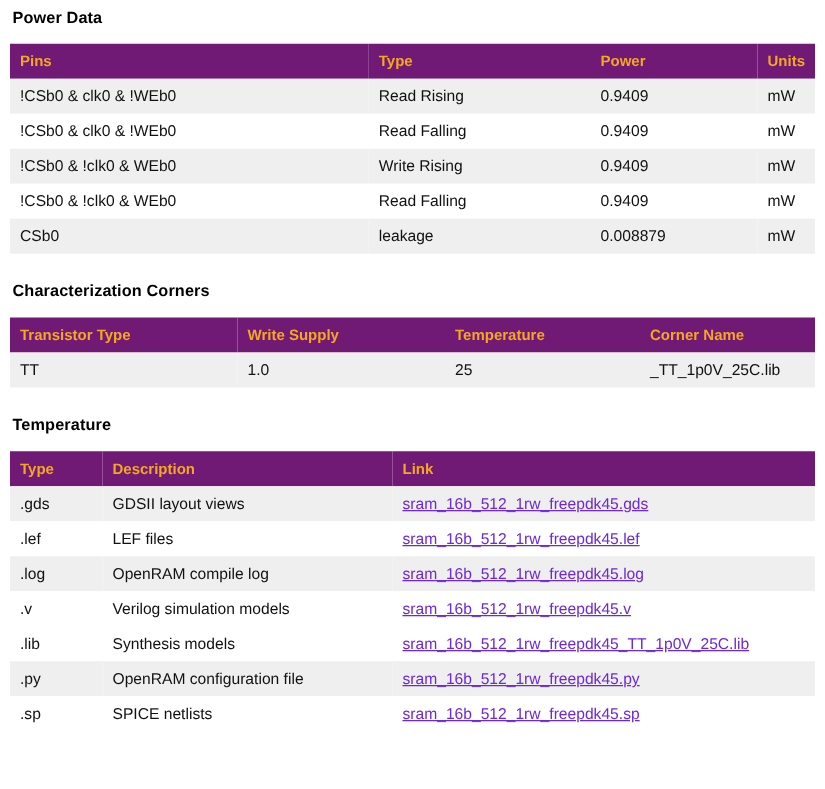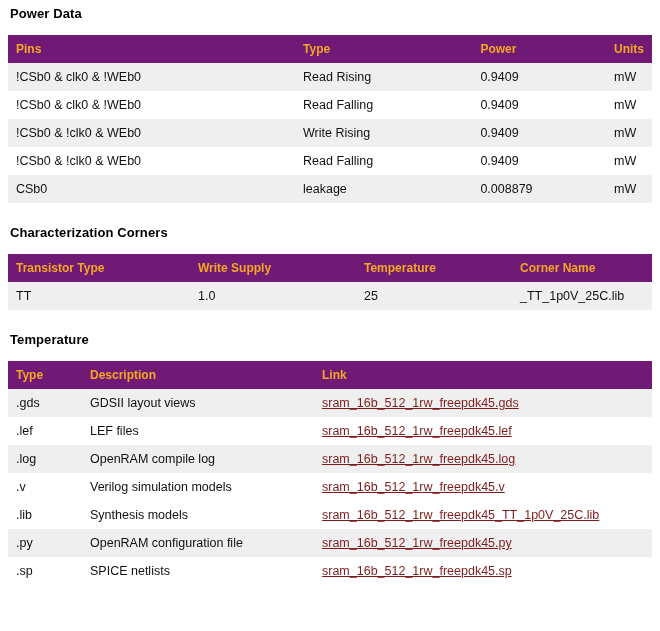--- a/index.html
+++ b/index.html
@@ -50,21 +50,21 @@
     vertical-align: middle;
     white-space: nowrap;
   }
   table.data tbody tr.odd td {
     background: #efefef;
   }
   table.data tbody tr.even td {
     background: #ffffff;
   }
   .link {
-    color: #7f1d1d;
+    color: #6d28d9;
     text-decoration: underline;
     cursor: pointer;
   }
   
   .pw-c1 { width: 272px; }
   .pw-c2 { width: 162px; }
   .pw-c3 { width: 118px; }
   .pw-c4 { width: auto; }
   
   .cn-c1 { width: 166px; }

